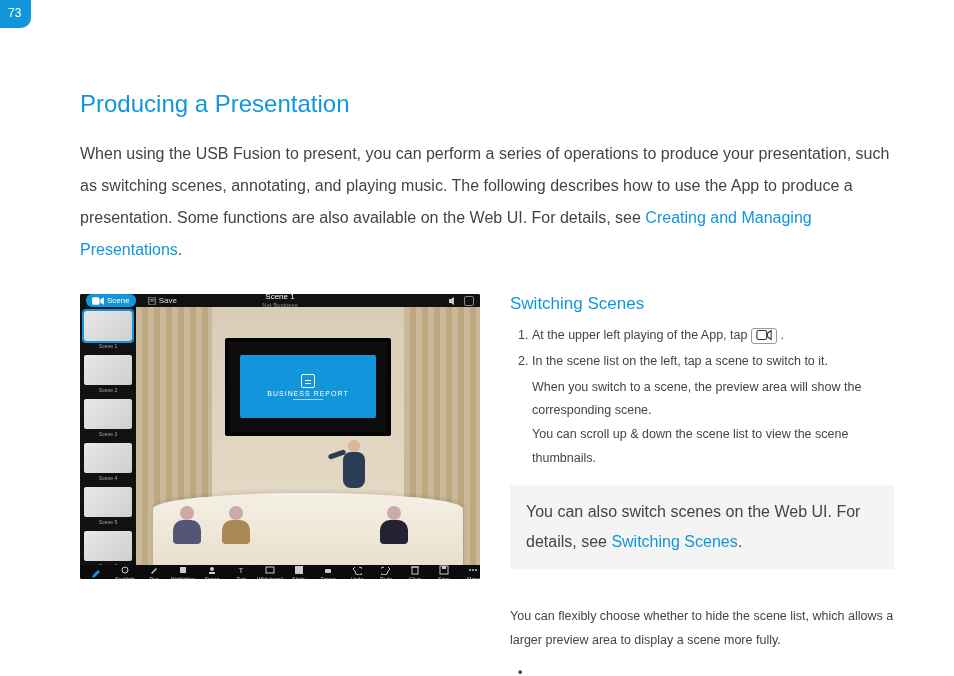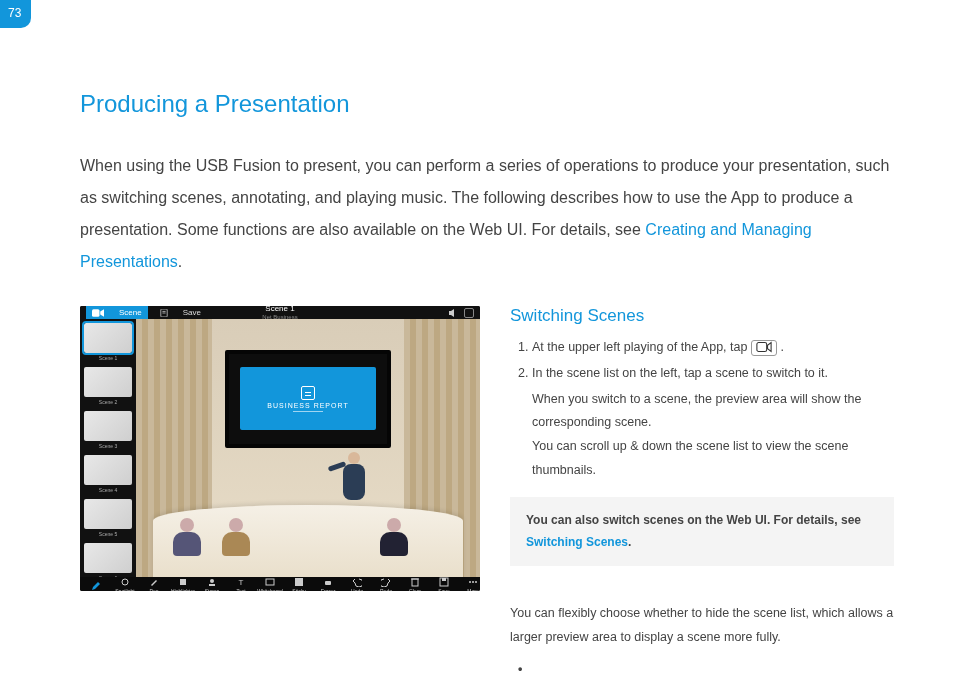--- a/index.html
+++ b/index.html
@@ -20,21 +20,21 @@
     padding: 6px 10px 8px 8px;
     border-bottom-right-radius: 10px;
   }
   .content {
     padding: 90px 60px 0 80px;
   }
   h1.page-title {
     color: #1296db;
     font-weight: 400;
     font-size: 24px;
-    margin-bottom: 32px;
+    margin-bottom: 20px;
   }
   p.intro {
     font-size: 16px;
     line-height: 2.0;
     color: #444;
   }
   a.doc-link { color: #1296db; text-decoration: none; }
   .two-col {
     display: flex;
     gap: 30px;
@@ -49,24 +49,23 @@
     margin-bottom: 10px;
   }
   .body-text { font-size: 12.5px; line-height: 1.9; color: #444; }
   ol.steps { list-style: decimal; padding-left: 22px; margin-top: 4px; }
   ol.steps li { font-size: 12.5px; line-height: 1.9; color: #444; margin-bottom: 2px; }
   .substep { padding-left: 22px; font-size: 12.5px; line-height: 1.9; color: #444; }
   .note-box {
     background: #f4f4f4;
     padding: 12px 16px;
     margin-top: 14px;
-    font-size: 12px;
+    font-size: 16px;
     line-height: 1.9;
     color: #444;
-    font-weight: bold;
   }
   .section2 { margin-top: 36px; }
   .bullet-row { font-size: 12.5px; line-height: 1.9; color: #444; padding-left: 8px; }
   .bullet-row::before { content: "• "; font-weight: bold; padding-right: 4px;}
   .icon-btn {
     display: inline-block;
     border: 1px solid #999;
     border-radius: 3px;
     padding: 0px 4px;
     vertical-align: middle;
@@ -91,22 +90,22 @@
     display: flex;
     align-items: center;
     padding: 0 6px;
     gap: 6px;
   }
   .app-top-tab {
     background: #1296db;
     color: #fff;
     font-size: 8px;
     padding: 2px 6px;
-    border-radius: 0;
-    display: flex; align-items: center; gap: 15px;
+    border-radius: 6px;
+    display: flex; align-items: center; gap: 3px;
   }
   .app-top-tab.secondary { background: transparent; color: #ddd; }
   .app-top-center {
     position: absolute; left: 0; right: 0; text-align: center;
     color: #fff; font-size: 8px; line-height: 1.1;
   }
   .app-top-center .sub { color: #888; font-size: 6px; }
   .app-top-right { margin-left: auto; display: flex; gap: 6px; align-items: center; }
   .tiny-icon { width: 10px; height: 10px; border: 1px solid #888; border-radius: 2px; }
   .app-body { flex: 1; display: flex; background: #1a1a1a; }

